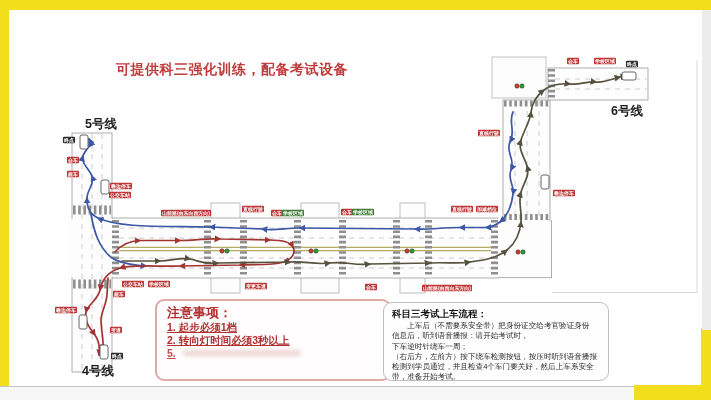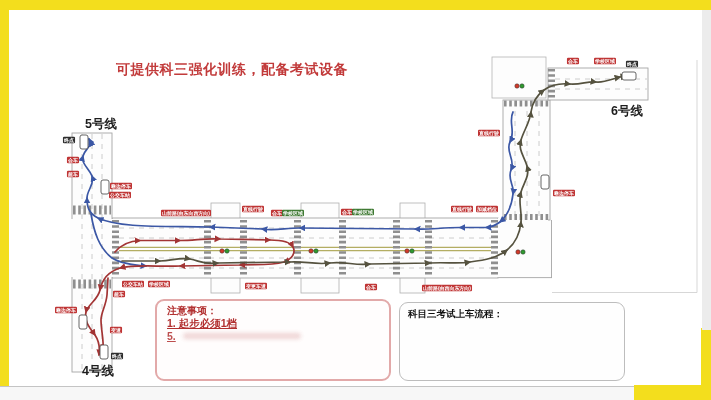--- a/index.html
+++ b/index.html
@@ -23,28 +23,28 @@
   
   .sign{position:absolute;transform:translate(-50%,-50%) scale(.55);font-size:9px;line-height:1;
         padding:2px 2px 1px 2px;border-radius:2px;color:#fff;white-space:nowrap;font-weight:bold;}
   .sign.red{background:#bf3434;}
   .sign.black{background:#2d2d2d;}
   .sign.green{background:#3f7a33;}
   .roadname{position:absolute;transform:translate(-50%,-50%);font-size:12.5px;font-weight:bold;color:#1d1d1d;white-space:nowrap;}
   
   .notice{left:155px;top:299px;width:214px;height:74px;border:2px solid #e2a9a9;border-radius:9px;
           background:#fffdfd;padding:4px 8px 0 10px;color:#b23030;font-weight:bold;font-size:10.5px;line-height:1.24;}
-  .notice .n-title{font-size:10px;}
+  .notice .n-title{font-size:13px;}
   .notice-item{white-space:nowrap;text-decoration:underline;}
   .notice-item:last-child{position:relative;opacity:.85;}
   .notice-item:last-child::after{content:"";position:absolute;left:16px;top:3px;width:118px;height:6px;
           background:#c06060;opacity:.30;filter:blur(2px);border-radius:3px;}
   
   .flow{left:383px;top:302px;width:208px;height:68px;border:1.5px solid #bdbdbd;border-radius:9px;
-        background:#fefefe;padding:5px 8px 4px 8px;color:#2a2a2a;margin-left:16px;}
+        background:#fefefe;padding:5px 8px 4px 8px;color:#2a2a2a;}
   .flow .f-title{font-size:9.5px;font-weight:bold;color:#111;}
   .flow .f-body{font-size:7.6px;line-height:1.35;white-space:pre-line;}
 </style>
 </head>
 <body>
 
 <div id="stage">
 
   <div class="abs bar-top" style="background: rgb(243, 222, 29);"></div>
   <div class="abs bar-left" style="background: rgb(243, 222, 29);"></div>
@@ -211,21 +211,28 @@
       <div class="sign black" style="left: 117px; top: 356px;">终点</div>
       <div class="roadname" style="left: 101px; top: 124px;">5号线</div>
       <div class="roadname" style="left: 98px; top: 371px;">4号线</div>
       <div class="roadname" style="left: 627px; top: 111px;">6号线</div>
     </div>
 
   <div class="abs notice">
     <div class="n-title">注意事项：</div>
     <div id="notice-list">
         <div class="notice-item">1. 起步必须1档</div>
+        <div class="notice-item">2. 转向灯时间必须3秒以上</div>
         <div class="notice-item">5.</div>
       </div>
   </div>
 
   <div class="abs flow">
     <div class="f-title">科目三考试上车流程：</div>
+    <div class="f-body">　　上车后（不需要系安全带）把身份证交给考官验证身份
+信息后，听到语音播报：请开始考试时，
+下车逆时针绕车一周；
+（右后方，左前方）按下绕车检测按钮，按压时听到语音播报
+检测到学员通过，并且检查4个车门要关好，然后上车系安全
+带，准备开始考试。</div>
   </div>
 
 </div>
 
 </body></html>

